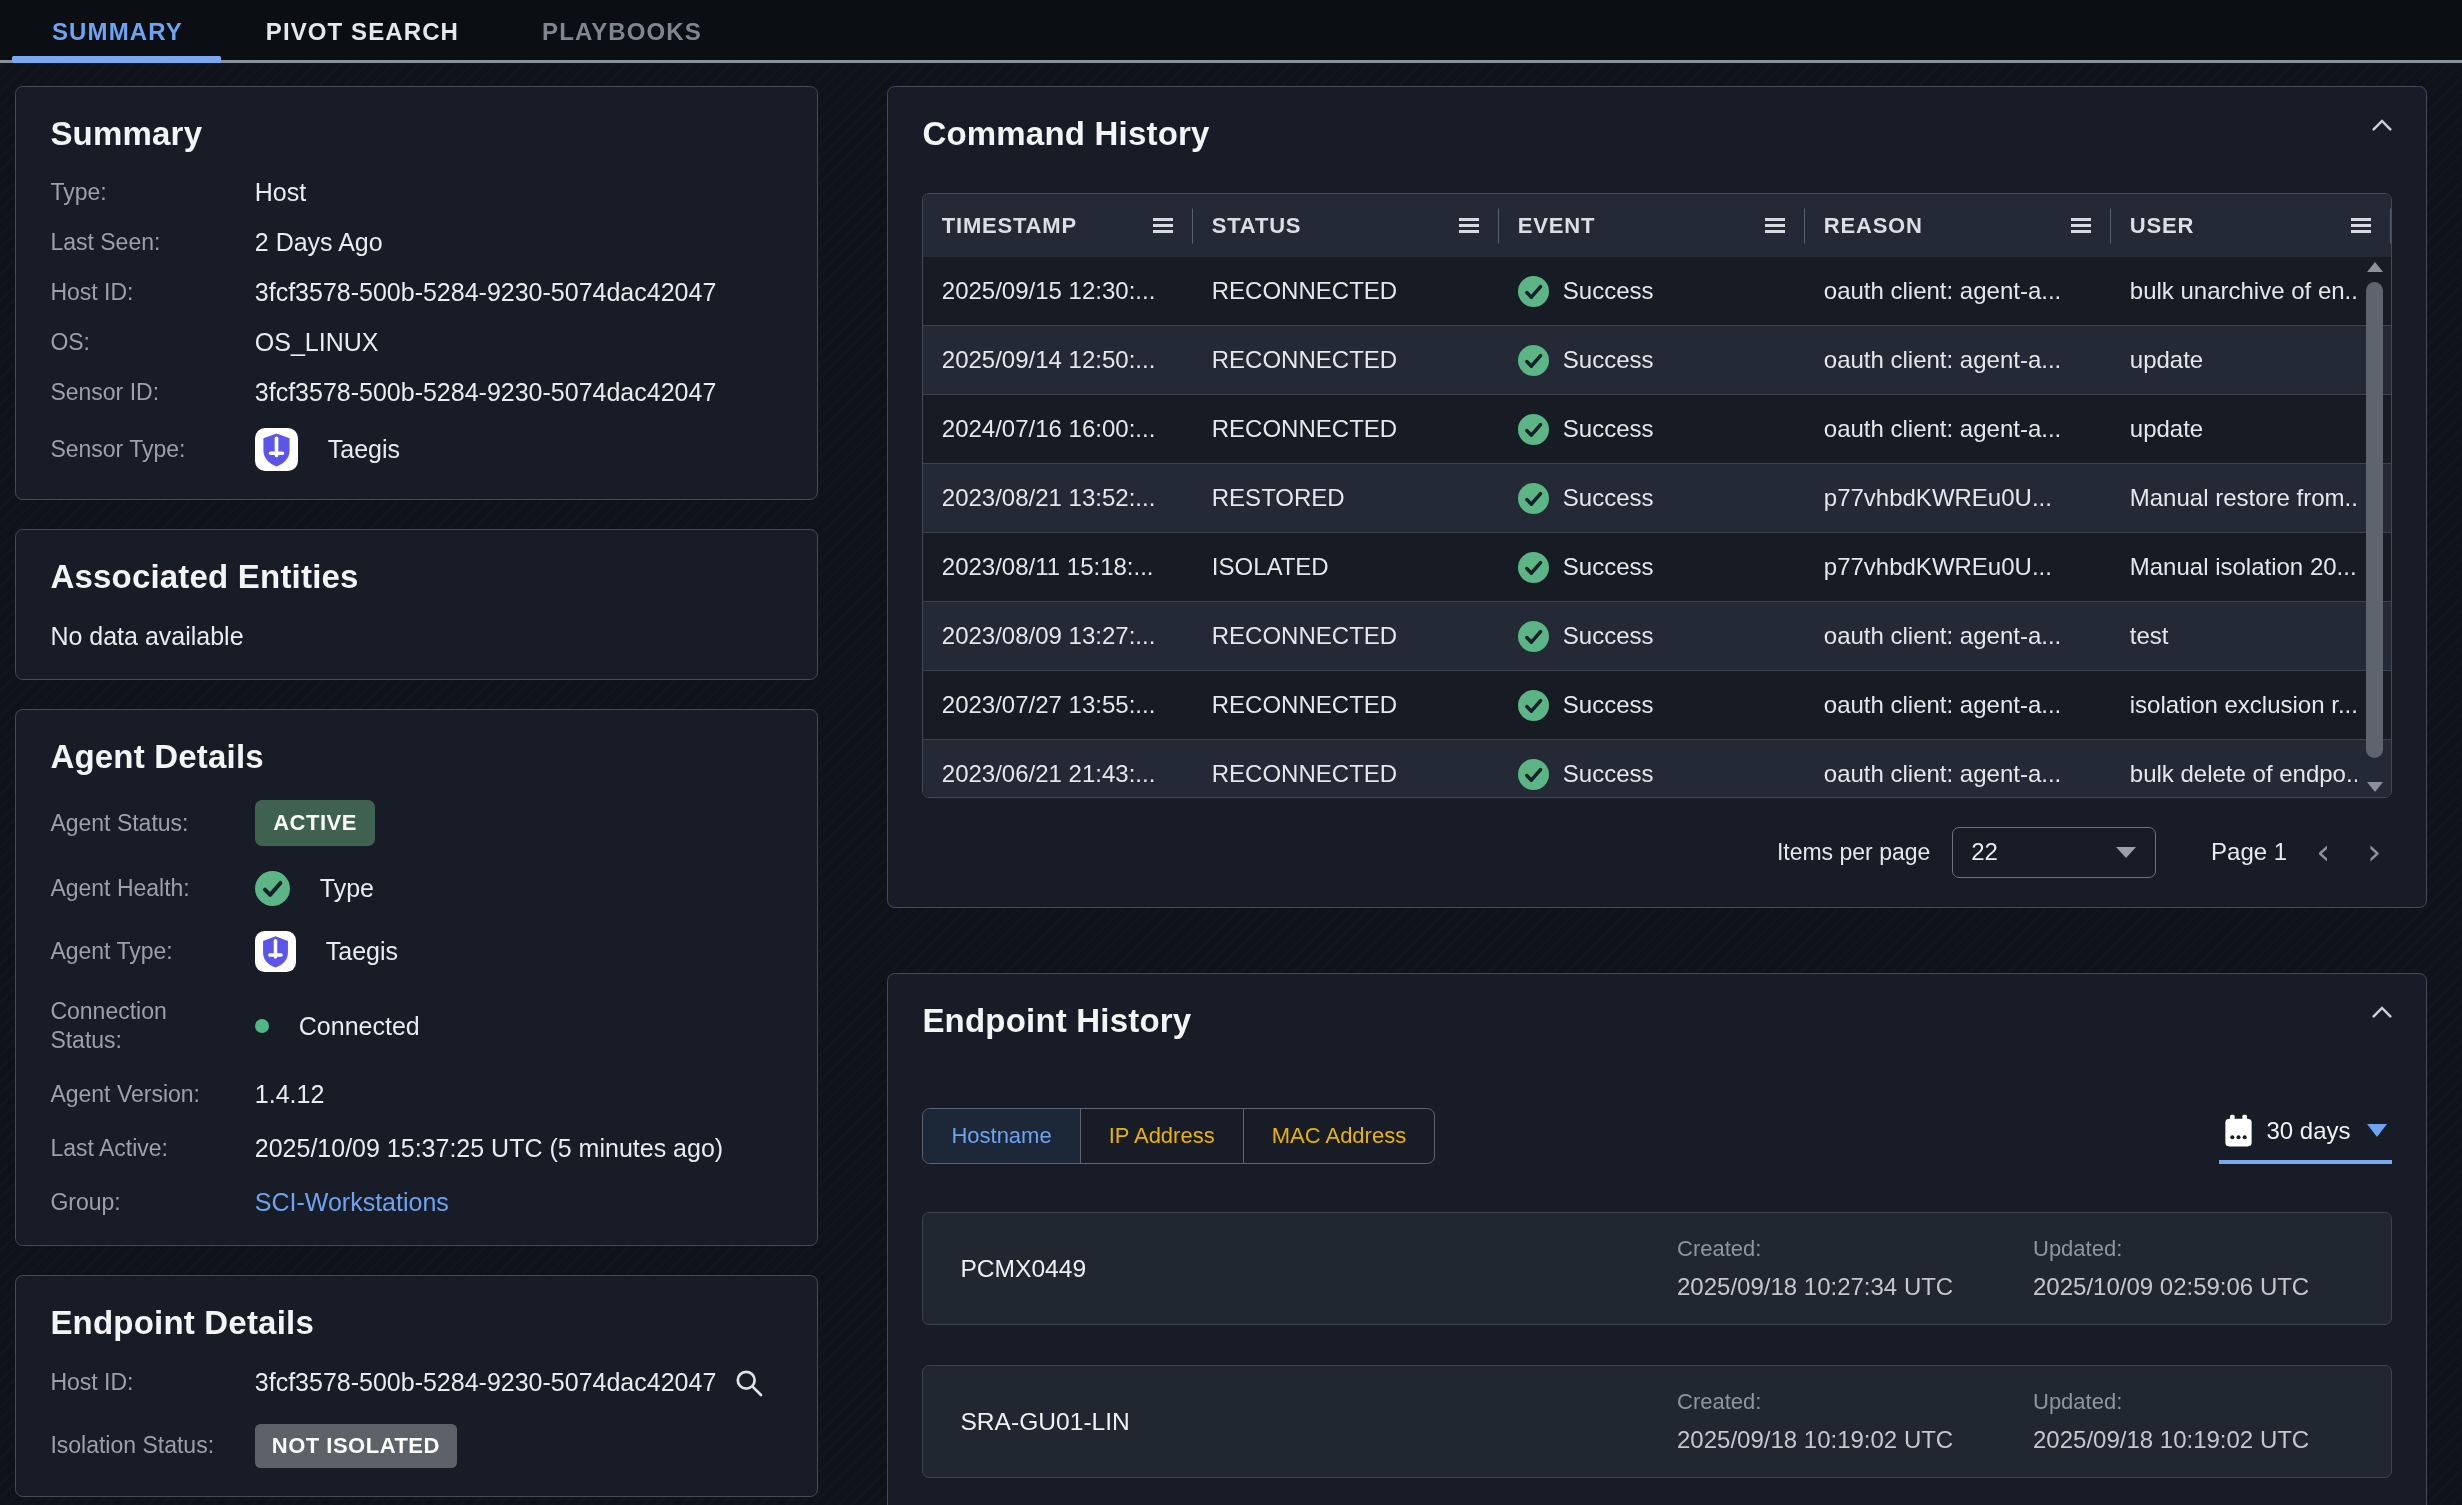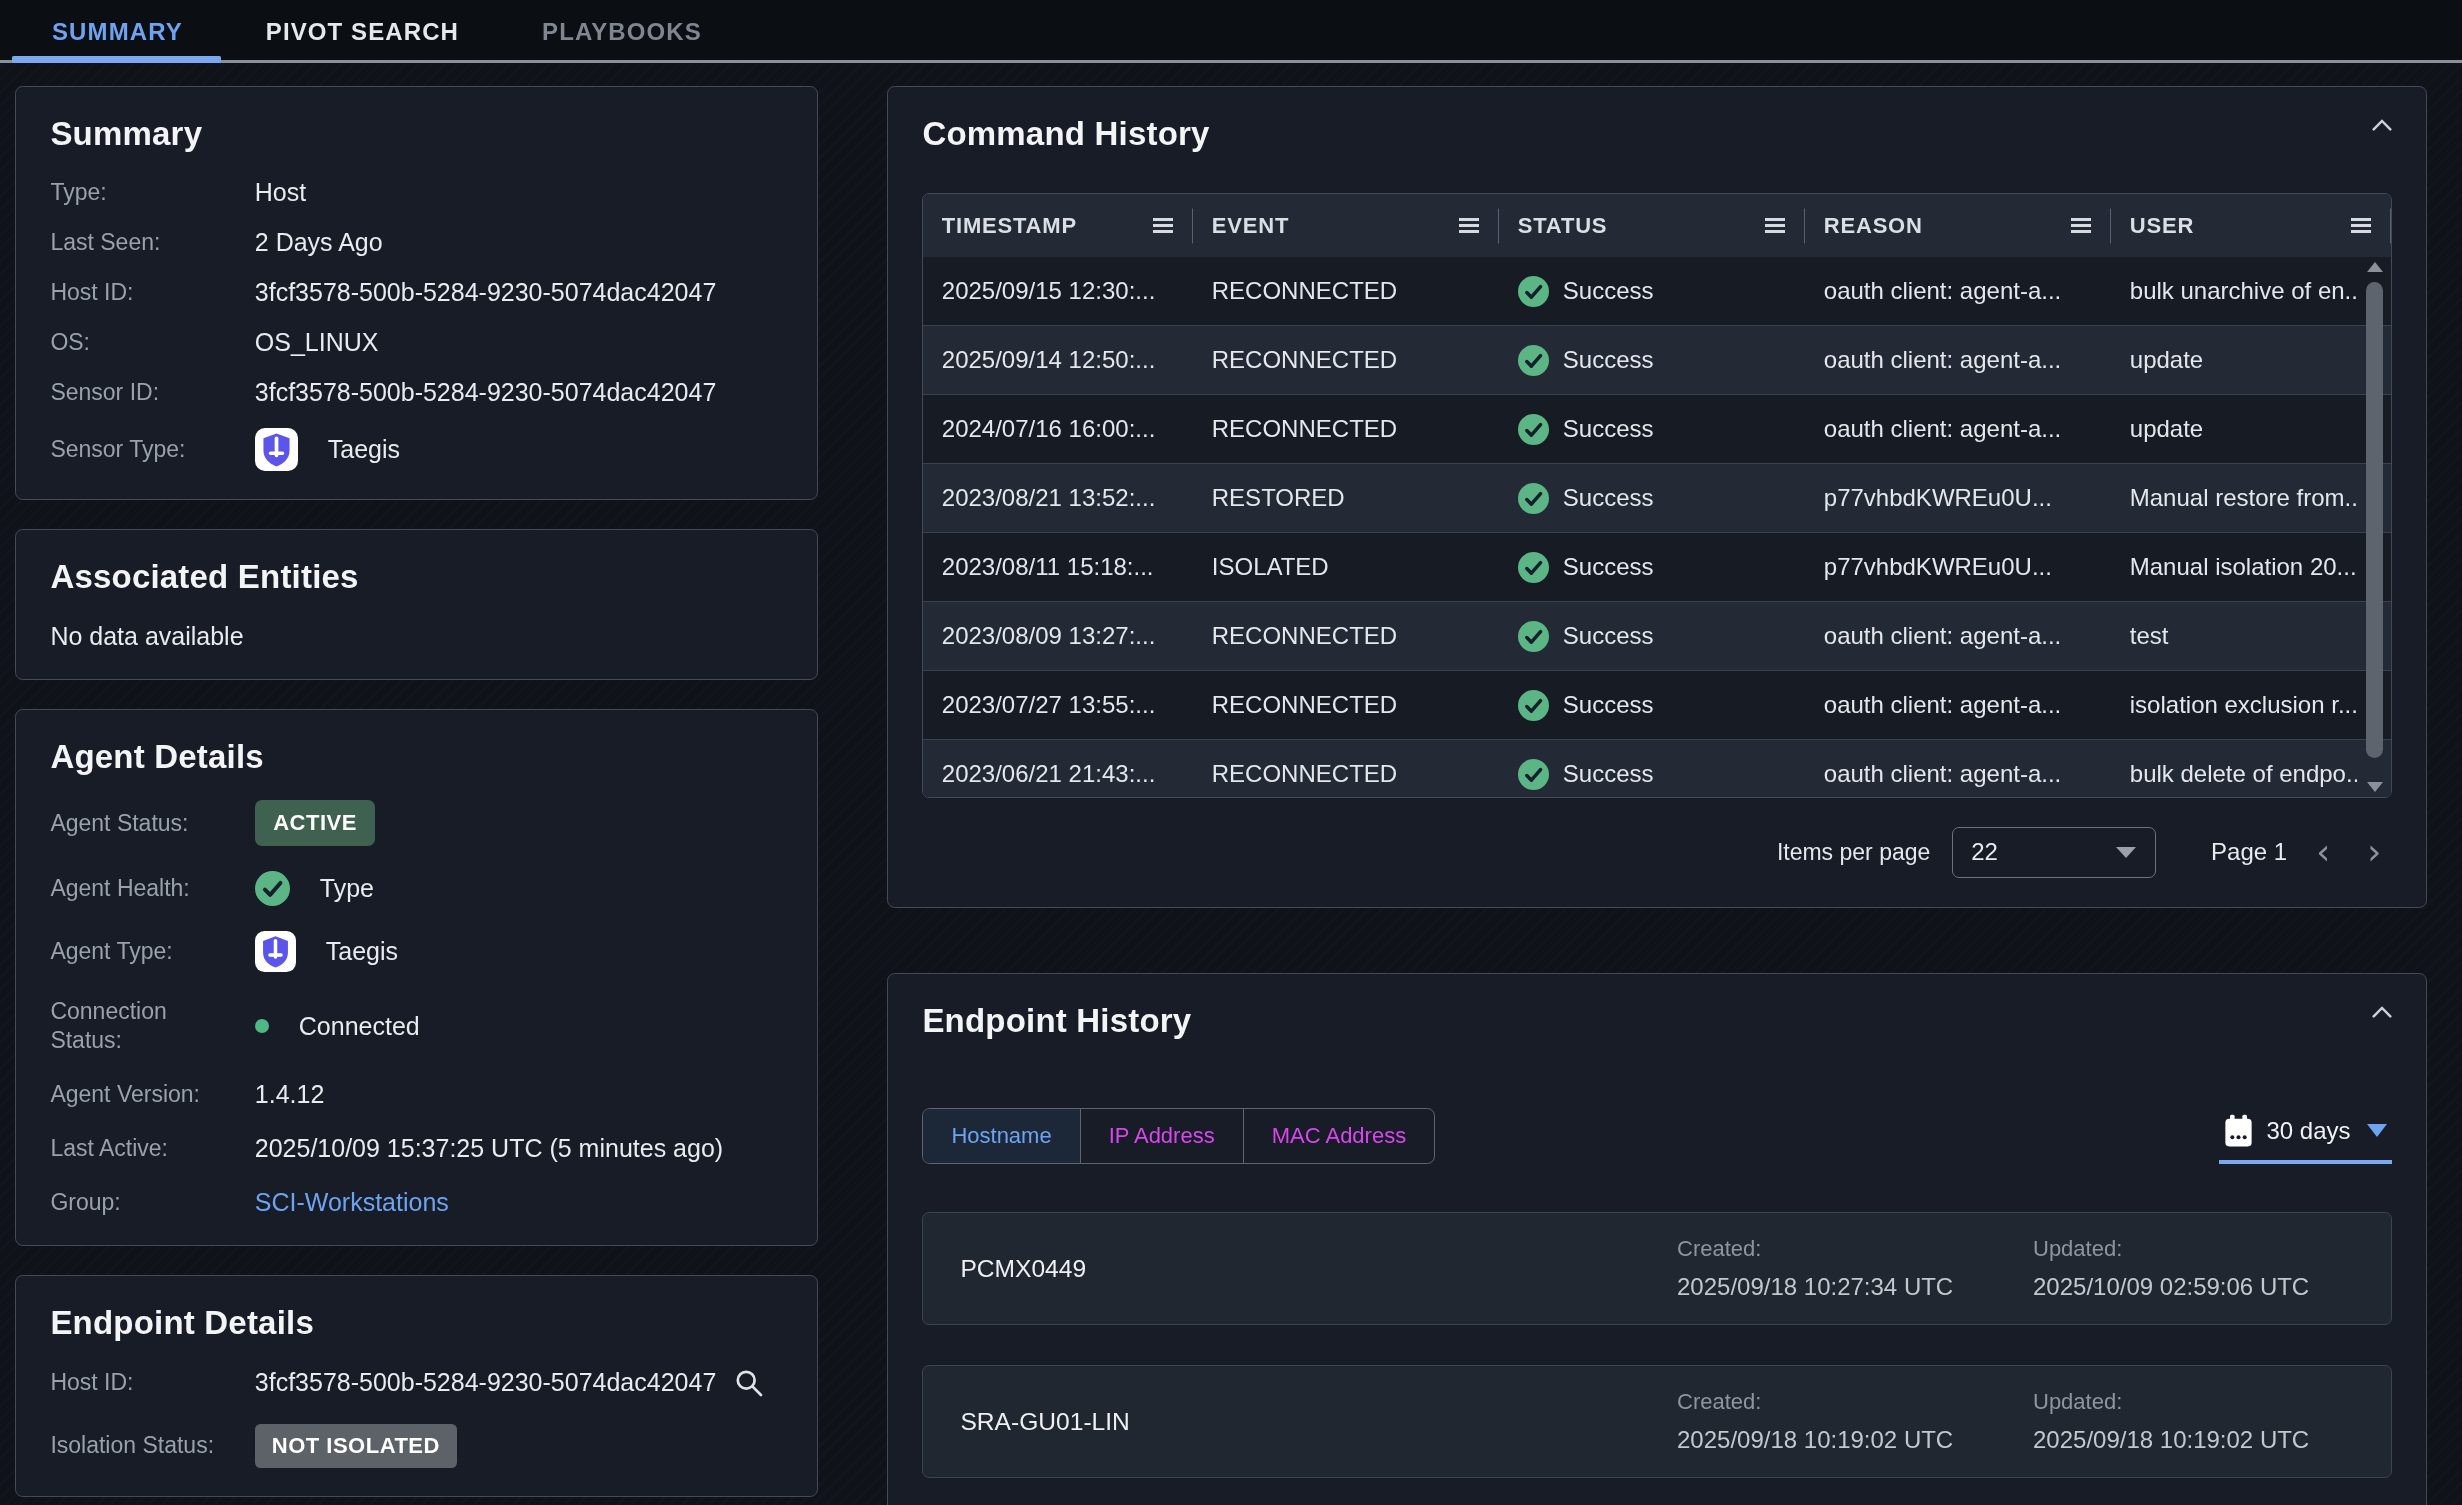--- a/index.html
+++ b/index.html
@@ -74,21 +74,21 @@
   .pager-label{font-size:23px;color:#e4e7eb;}
   .pp-select{width:165px;height:49px;border:1.5px solid #6a7280;border-radius:7px;display:flex;align-items:center;justify-content:space-between;padding:0 18.4px;cursor:pointer;}
   .pp-value{font-size:24px;color:#e8ebef;}
   .caret-down{width:0;height:0;border-left:10px solid transparent;border-right:10px solid transparent;border-top:11.5px solid #9aa1ab;}
   .page-label{font-size:24px;color:#e8ebef;margin-left:34px;}
   .pg-chevron{font-size:35px;color:#8d939d;line-height:1;padding:0 7.7px;cursor:pointer;font-family:"DejaVu Sans", sans-serif;}
   
   .eh-card{margin-top:65px;height:637px;overflow:hidden;}
   .eh-controls{display:flex;align-items:flex-end;justify-content:space-between;margin-top:68px;}
   .seg{display:flex;border:1.5px solid #5d6472;border-radius:7.7px;overflow:hidden;height:54px;}
-  .seg-btn{display:flex;align-items:center;justify-content:center;padding:0 28px;font-size:22px;color:#d946ef;border-right:1.5px solid #5d6472;cursor:pointer;background:transparent;}
+  .seg-btn{display:flex;align-items:center;justify-content:center;padding:0 28px;font-size:22px;color:#eab308;border-right:1.5px solid #5d6472;cursor:pointer;background:transparent;}
   .seg-btn:last-child{border-right:none;}
   .seg-btn.active{background:#1c2737;color:#6da3f1;}
   .range{display:flex;align-items:center;gap:12.3px;padding:0 4.6px 12.3px 4.6px;border-bottom:4.6px solid #7aa9f2;cursor:pointer;}
   .range-label{font-size:24px;color:#f0f2f5;}
   .caret-blue{width:0;height:0;border-left:10.7px solid transparent;border-right:10.7px solid transparent;border-top:13px solid #6da3f1;margin-left:4.6px;}
   .eh-list{display:flex;flex-direction:column;gap:40px;margin-top:48px;}
   .eh-item{background:#202731;border:1.5px solid #3c4452;border-radius:7px;height:113px;display:flex;align-items:center;padding:0 37px;box-sizing:border-box;cursor:pointer;}
   .eh-name{font-size:24.6px;color:#eef0f3;}
   .eh-meta{margin-left:auto;display:flex;gap:35px;}
   .eh-col{width:321px;display:flex;flex-direction:column;gap:10.7px;}
@@ -221,25 +221,25 @@
           </svg>
       </div>
 
       <div class="table">
         <div class="thead">
           <div class="th">
             <span class="th-label">TIMESTAMP</span>
             <span class="menu-bars"></span>
           </div>
           <div class="th">
+            <span class="th-label">STATUS</span>
+            <span class="menu-bars"></span>
+          </div>
+          <div class="th">
             <span class="th-label">EVENT</span>
-            <span class="menu-bars"></span>
-          </div>
-          <div class="th">
-            <span class="th-label">STATUS</span>
             <span class="menu-bars"></span>
           </div>
           <div class="th">
             <span class="th-label">REASON</span>
             <span class="menu-bars"></span>
           </div>
           <div class="th">
             <span class="th-label">USER</span>
             <span class="menu-bars"></span>
           </div>

